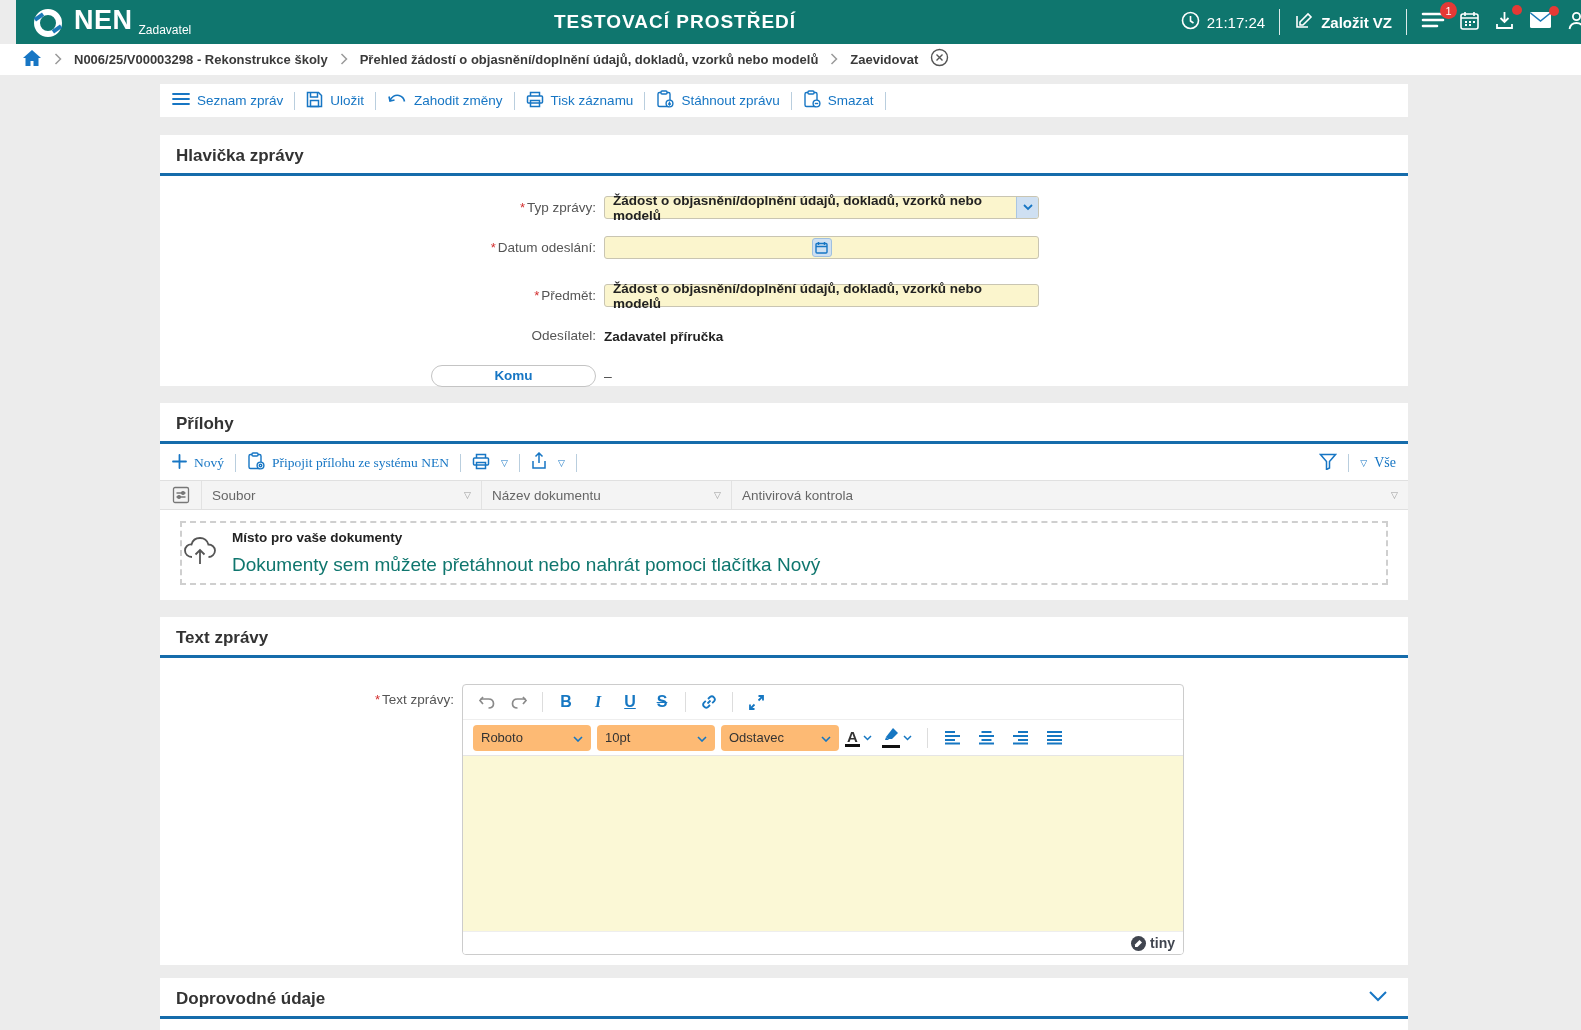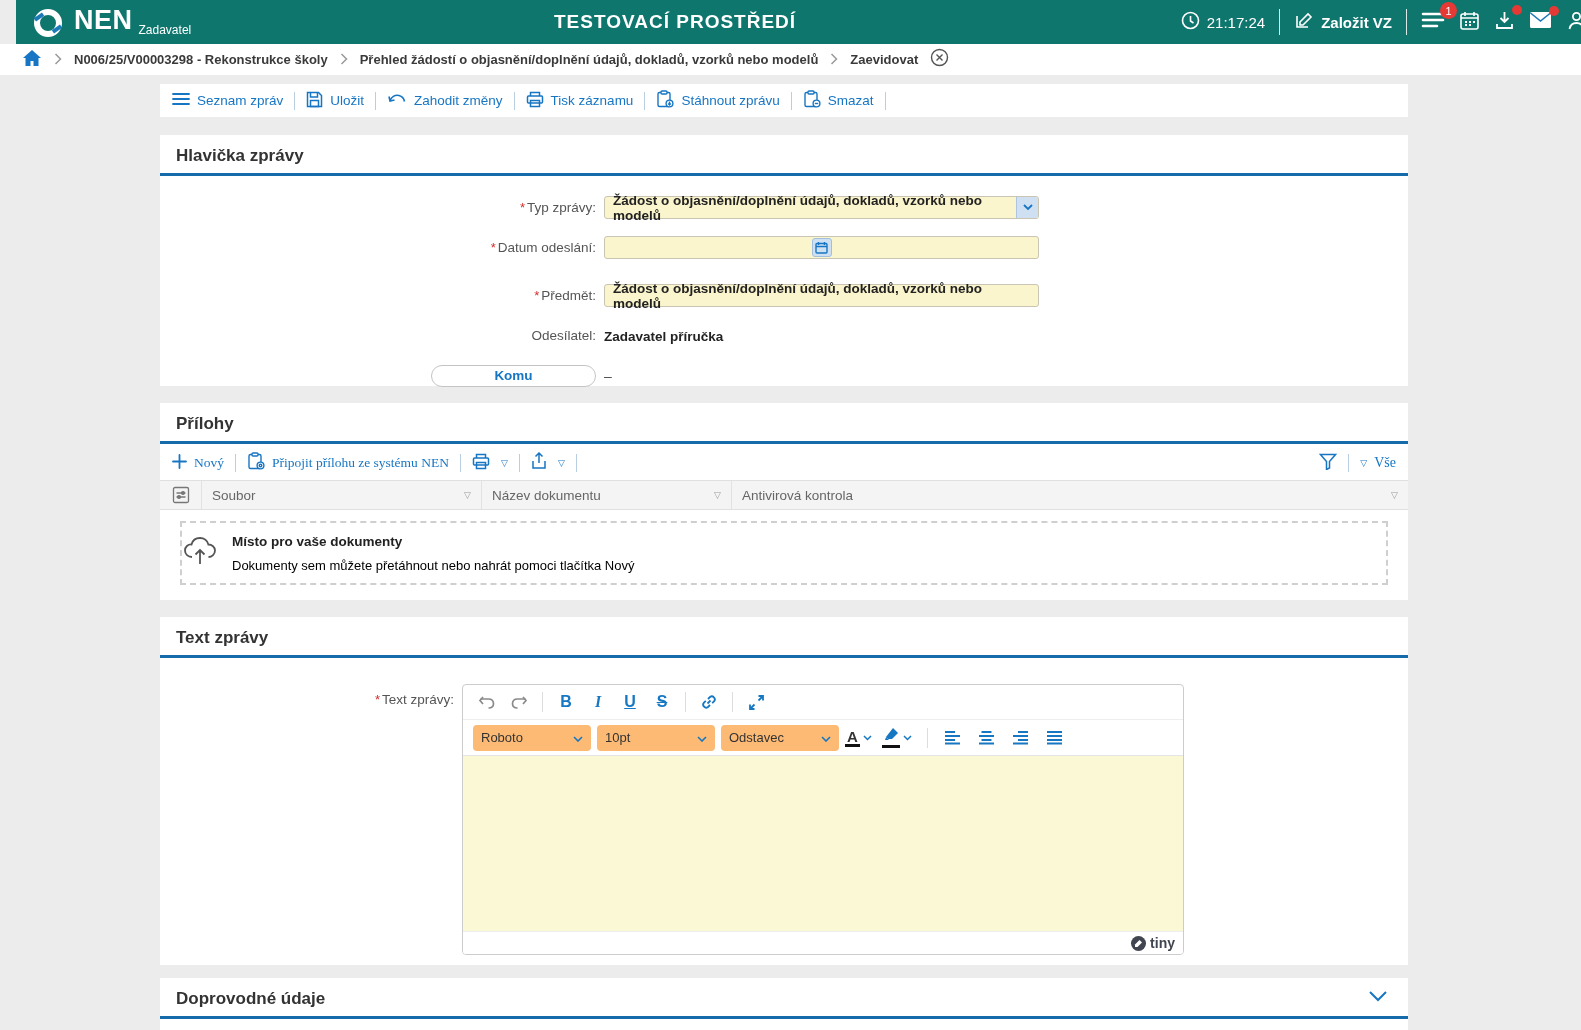--- a/index.html
+++ b/index.html
@@ -55,21 +55,21 @@
   .right-tools { margin-left:auto; display:flex; align-items:center; }
   .grid-head { display:flex; height:30px; background:#f4f4f4; border-top:1px solid #e0e0e0; border-bottom:1px solid #e0e0e0; align-items:center; }
   .gh-cell { display:flex; align-items:center; height:100%; border-right:1px solid #e2e2e2; padding:0 10px; color:#666; font-size:13.5px; }
   .gh-caret { margin-left:auto; font-size:9px; color:#9a9a9a; padding-left:6px; }
   .gh-icon-cell { width:42px; justify-content:center; color:#666; }
   .gh-soubor { width:280px; }
   .gh-nazev { width:250px; }
   .gh-anti { flex:1; border-right:none; }
   .dropzone { margin:11px 20px; height:64px; border:2px dashed #cfcfcf; display:flex; align-items:center; gap:14px; color:#444; }
   .dz-title { font-size:13.5px; font-weight:bold; color:#222; }
-  .dz-sub { font-size:13px; color:#000000; margin-top:9px; }
+  .dz-sub { font-size:19px; color:#0f766e; margin-top:9px; }
 
   
   #sec-text { top:617px; height:348px; }
   .editor-row { display:flex; margin:26px 0 0 16px; }
   .ed-label { width:278px; text-align:right; font-size:13.5px; color:#555; padding-top:8px; }
   .editor { margin-left:8px; width:722px; border:1px solid #ccc; border-radius:4px; overflow:hidden; background:#fff; }
   .tb1 { display:flex; align-items:center; height:35px; padding:0 10px; gap:4px; border-bottom:1px solid #eee; }
   .tb2 { display:flex; align-items:center; height:36px; padding:0 10px; gap:6px; border-bottom:1px solid #e5e5e5; }
   .tbtn { width:28px; height:26px; display:flex; align-items:center; justify-content:center; border-radius:3px; cursor:pointer; }
   .tbtn.gray { color:#8a8a8a; }

